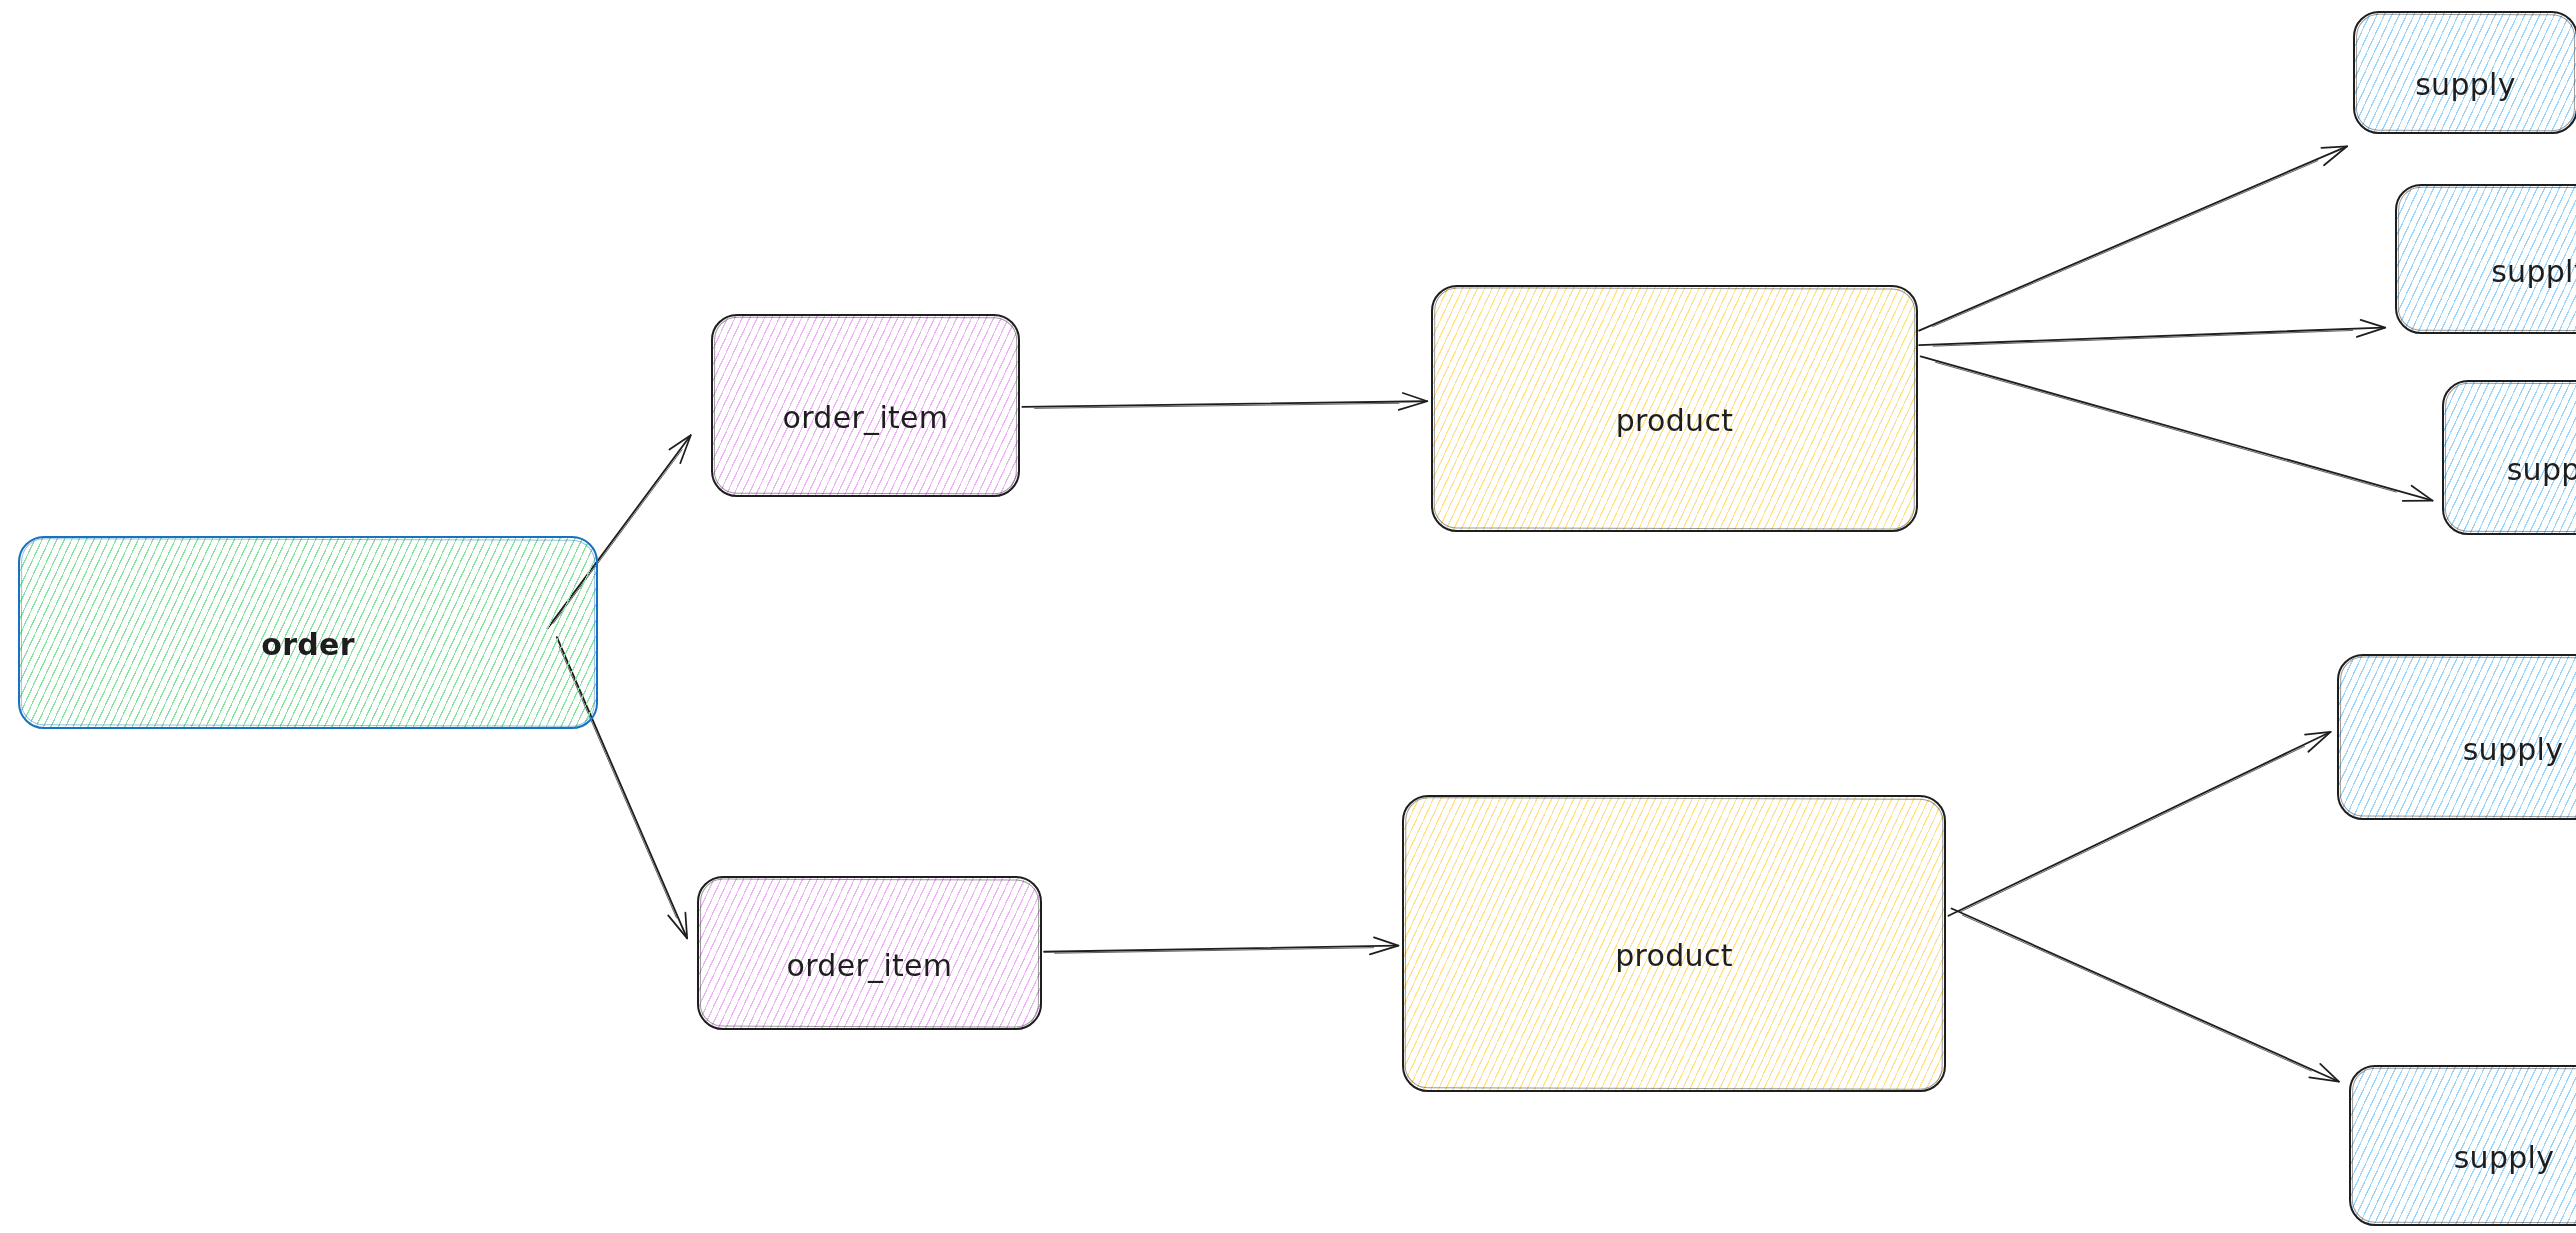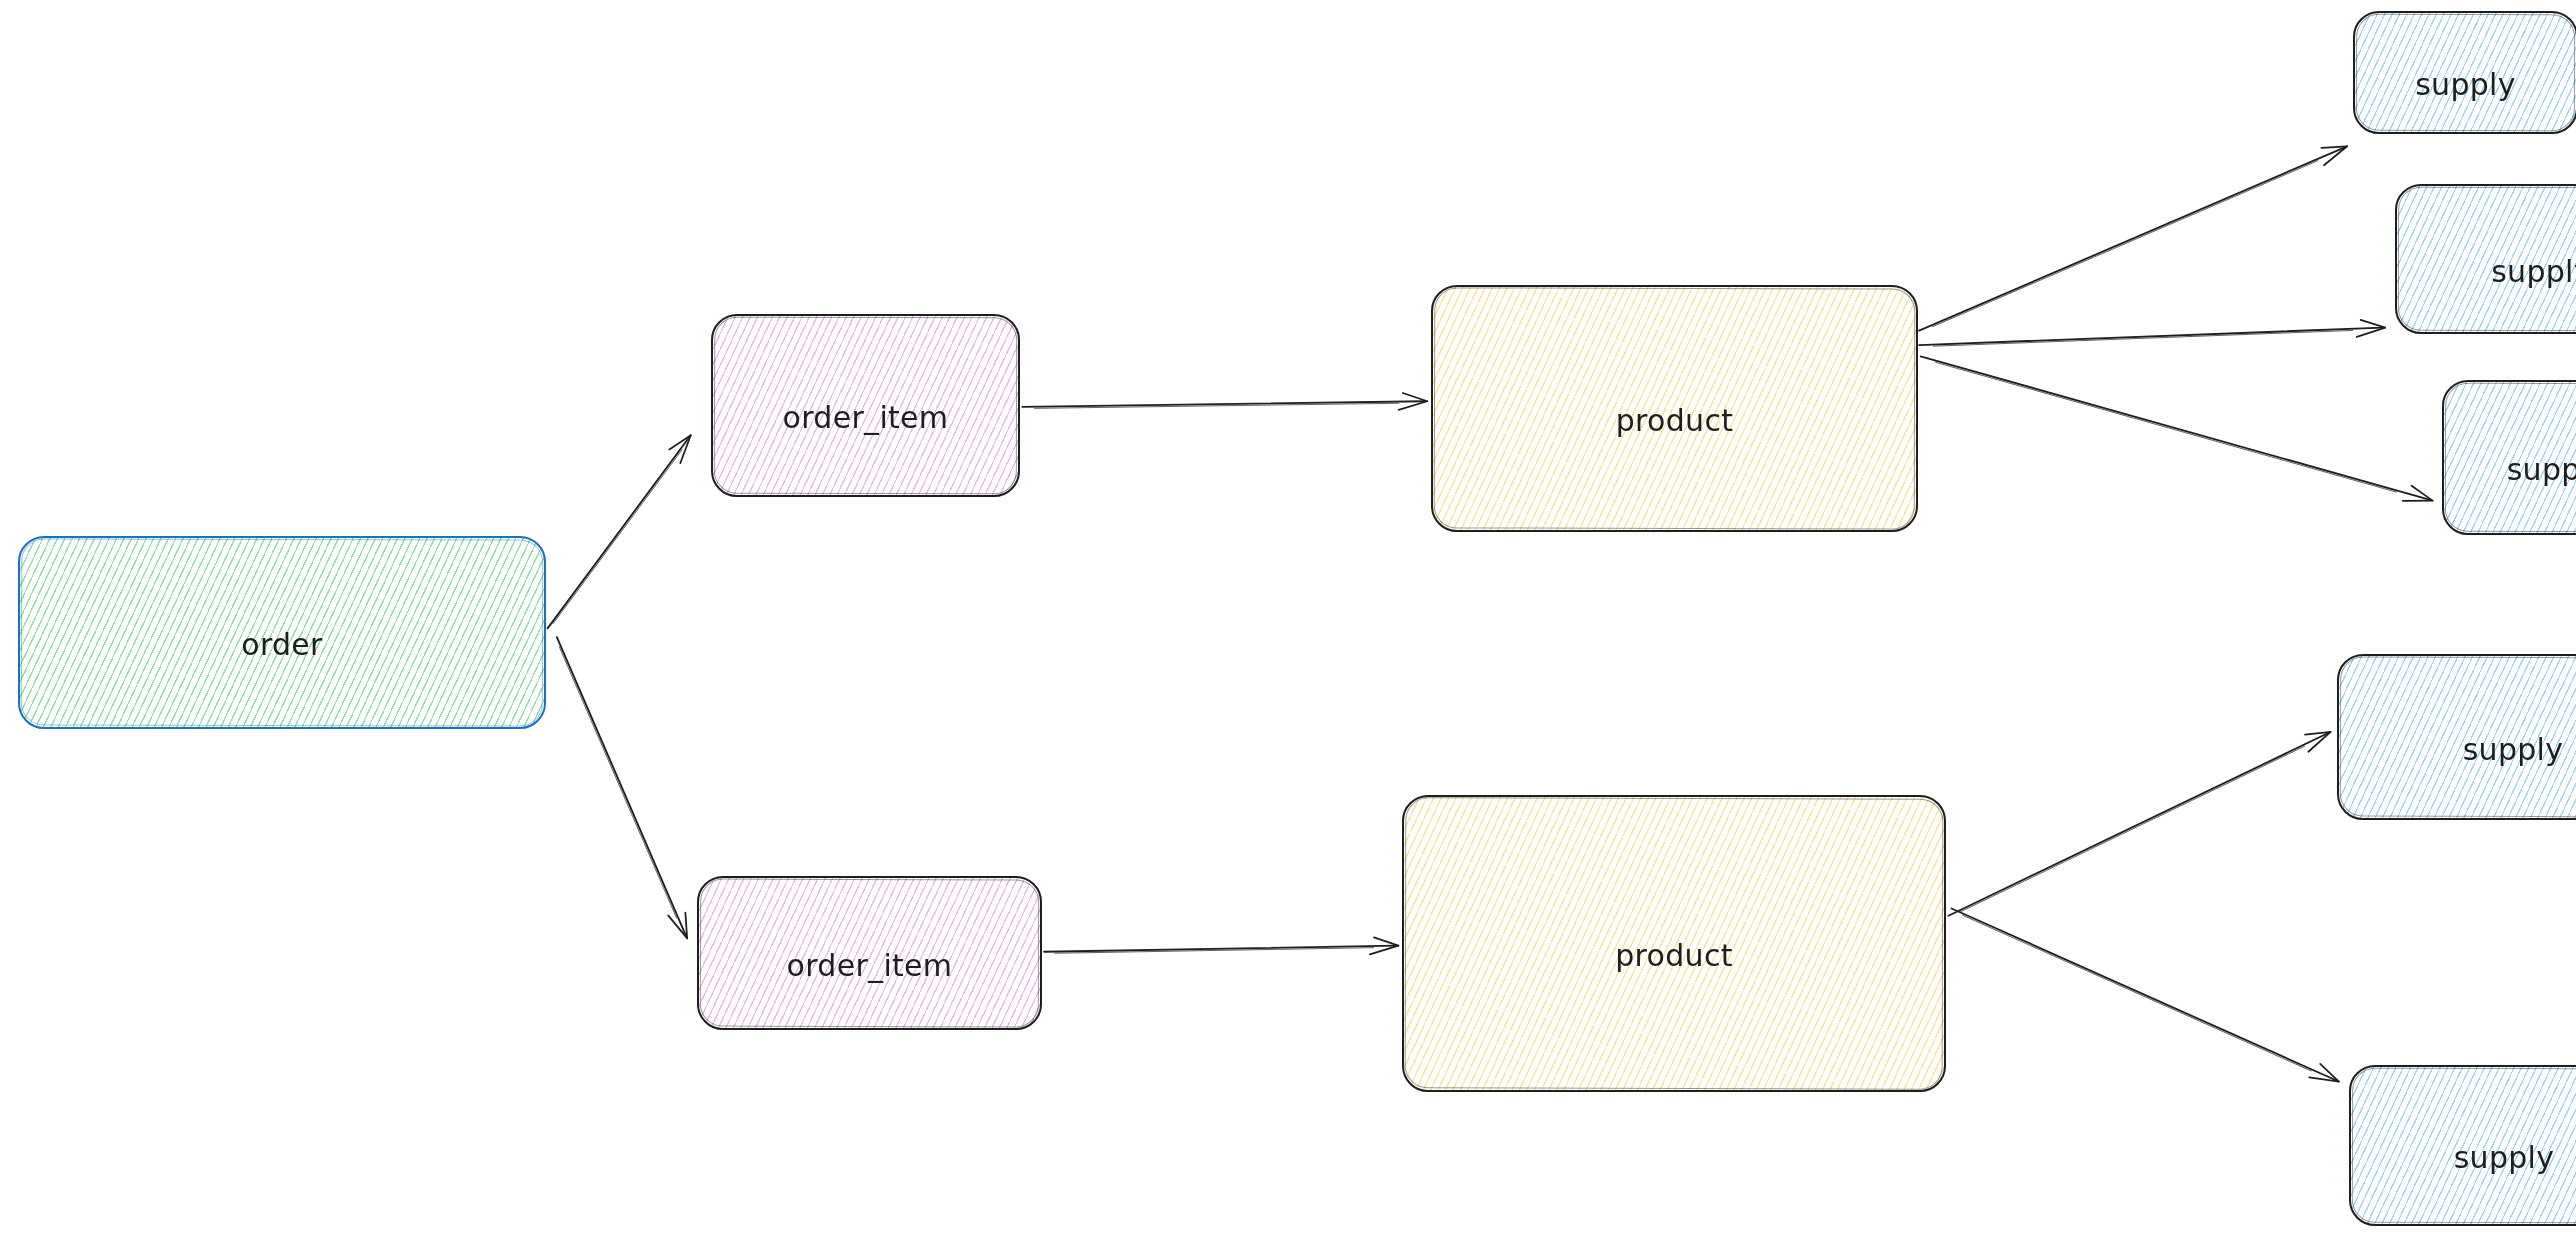--- a/index.html
+++ b/index.html
@@ -103,21 +103,21 @@
         <line x1="4524" y1="1421" x2="4474.293691009344" y2="1426.4113627235147" stroke="#1e1e1e" stroke-width="3.4" stroke-linecap="round"></line>
       </g>
       <g>
         <line x1="3788" y1="1764" x2="4535.434956446921" y2="2097.96029968905" stroke="#1e1e1e" stroke-width="3.6" stroke-linecap="round"></line>
         <line x1="3809.254591800992" y1="1777.0016278739706" x2="4486.054591800991" y2="2079.4016278739705" stroke="#1e1e1e" stroke-width="1.5" stroke-linecap="round" opacity="0.9"></line>
         <line x1="4540" y1="2100" x2="4482.569065432593" y2="2091.8952017474717" stroke="#1e1e1e" stroke-width="3.4" stroke-linecap="round"></line>
         <line x1="4540" y1="2100" x2="4503.764976175321" y2="2065.5467991555947" stroke="#1e1e1e" stroke-width="3.4" stroke-linecap="round"></line>
       </g>
     </svg>
 
-<div class="node" style="left: 18px; top: 536px; width: 528px; height: 193px; color: rgb(25, 113, 194); border-color: rgb(25, 113, 194); background: repeating-linear-gradient(115deg, rgb(138, 226, 160) 0px, rgb(138, 226, 160) 1.2px, transparent 1.2px, transparent 6.7px);">
+<div class="node" style="left: 18px; top: 536px; width: 580px; height: 193px; color: rgb(25, 113, 194); border-color: rgb(25, 113, 194); background: repeating-linear-gradient(115deg, rgb(138, 226, 160) 0px, rgb(138, 226, 160) 1.2px, transparent 1.2px, transparent 6.7px); font-weight: bold;">
       <span class="node-label" style="color: rgb(30, 30, 30);">order</span>
     </div>
     <div class="node" style="left: 711px; top: 314px; width: 309px; height: 183px; color: rgb(30, 30, 30); border-color: rgb(30, 30, 30); background: repeating-linear-gradient(115deg, rgb(237, 180, 245) 0px, rgb(237, 180, 245) 1.2px, transparent 1.2px, transparent 6.7px);">
       <span class="node-label" style="color: rgb(30, 30, 30);">order_item</span>
     </div>
     <div class="node" style="left: 697px; top: 876px; width: 345px; height: 154px; color: rgb(30, 30, 30); border-color: rgb(30, 30, 30); background: repeating-linear-gradient(115deg, rgb(237, 180, 245) 0px, rgb(237, 180, 245) 1.2px, transparent 1.2px, transparent 6.7px);">
       <span class="node-label" style="color: rgb(30, 30, 30);">order_item</span>
     </div>
     <div class="node" style="left: 1431px; top: 285px; width: 487px; height: 247px; color: rgb(30, 30, 30); border-color: rgb(30, 30, 30); background: repeating-linear-gradient(115deg, rgb(255, 227, 140) 0px, rgb(255, 227, 140) 1.2px, transparent 1.2px, transparent 6.7px);">
       <span class="node-label" style="color: rgb(30, 30, 30);">product</span>

